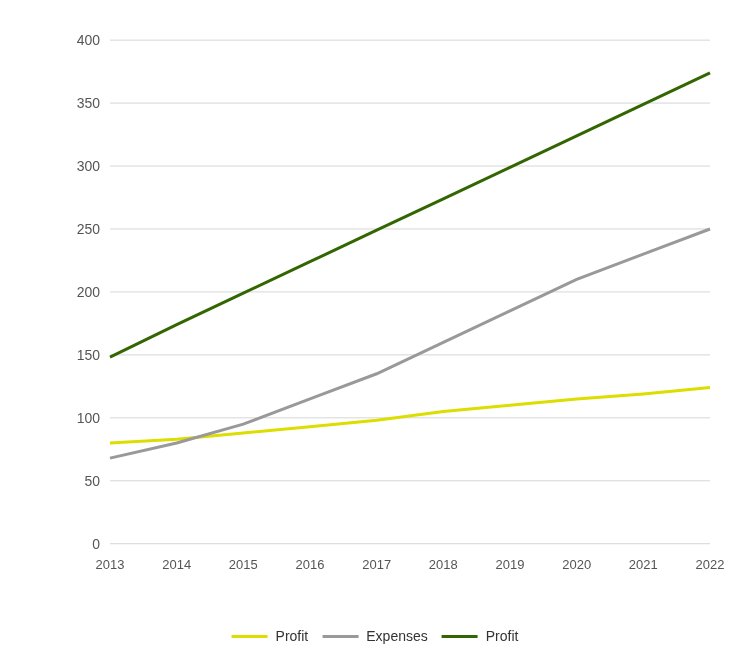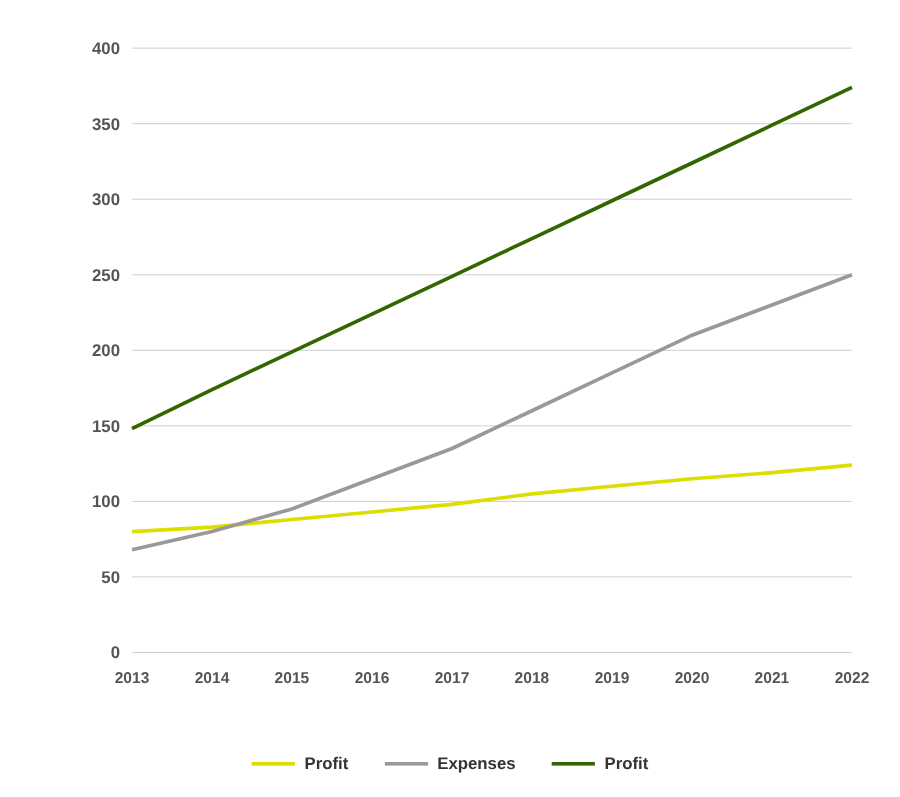--- a/index.html
+++ b/index.html
@@ -8,33 +8,32 @@
       font-family: Arial, sans-serif;
       width: 750px;
       height: 664px;
       overflow: hidden;
     }
     .chart-container {
       width: 750px;
       height: 664px;
       position: relative;
       padding: 20px 20px 80px 60px;
-      font-weight: bold;
     }
     svg.chart {
       width: 100%;
       height: 100%;
     }
     .legend {
       position: absolute;
       bottom: 20px;
       left: 50%;
       transform: translateX(-50%);
       display: flex;
-      gap: 30px;
+      gap: 14px;
       align-items: center;
       margin-top: 36px;
     }
     .legend-item {
       display: flex;
       align-items: center;
       gap: 8px;
       font-size: 14px;
       color: #333;
     }

